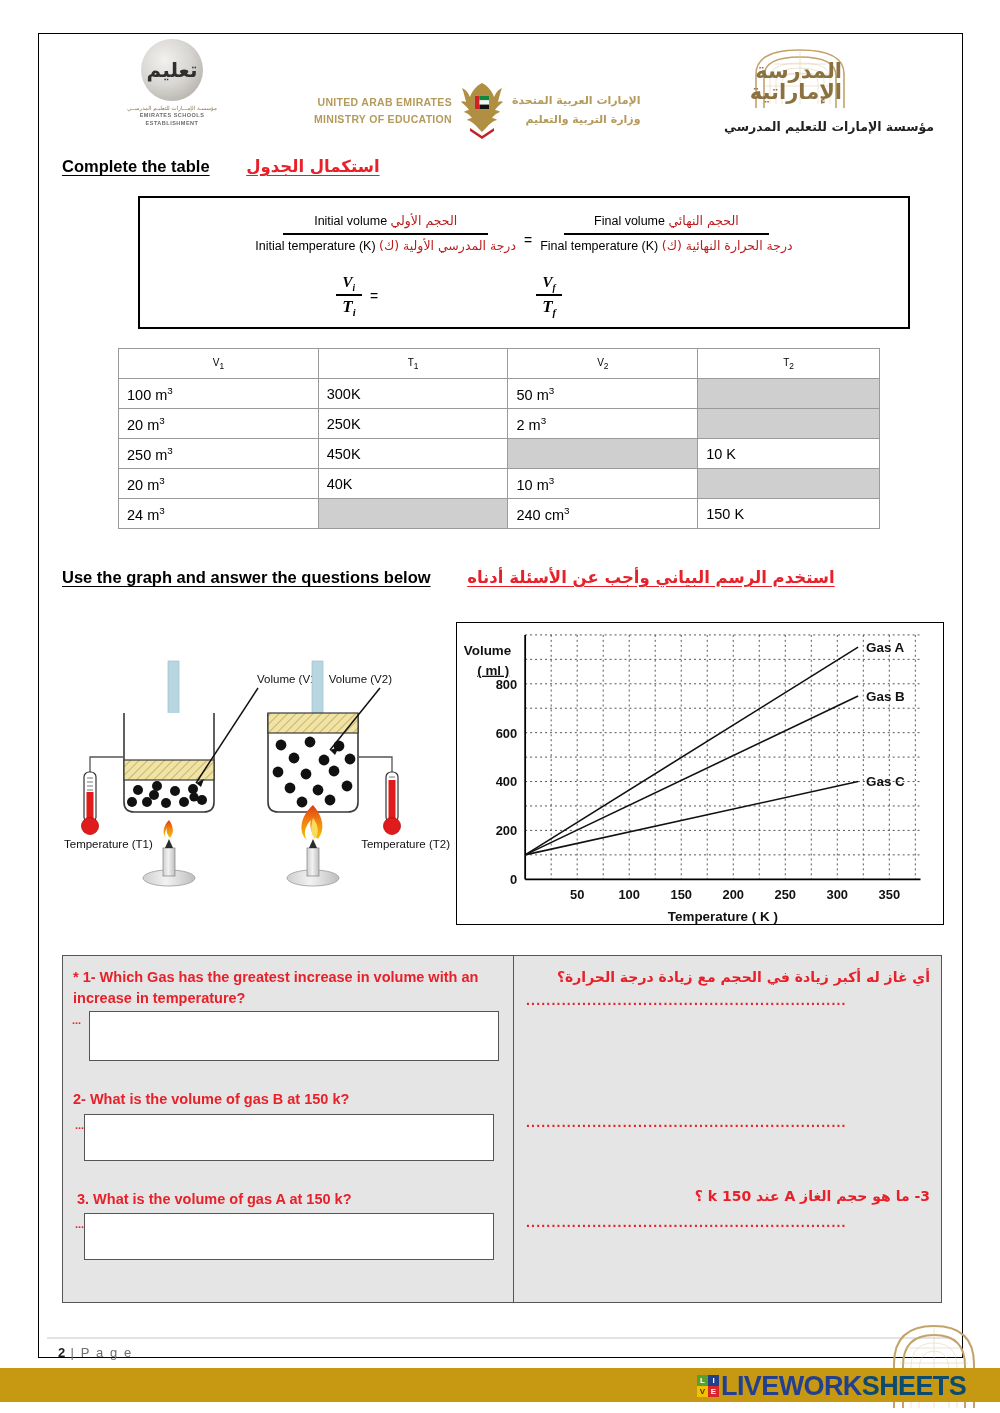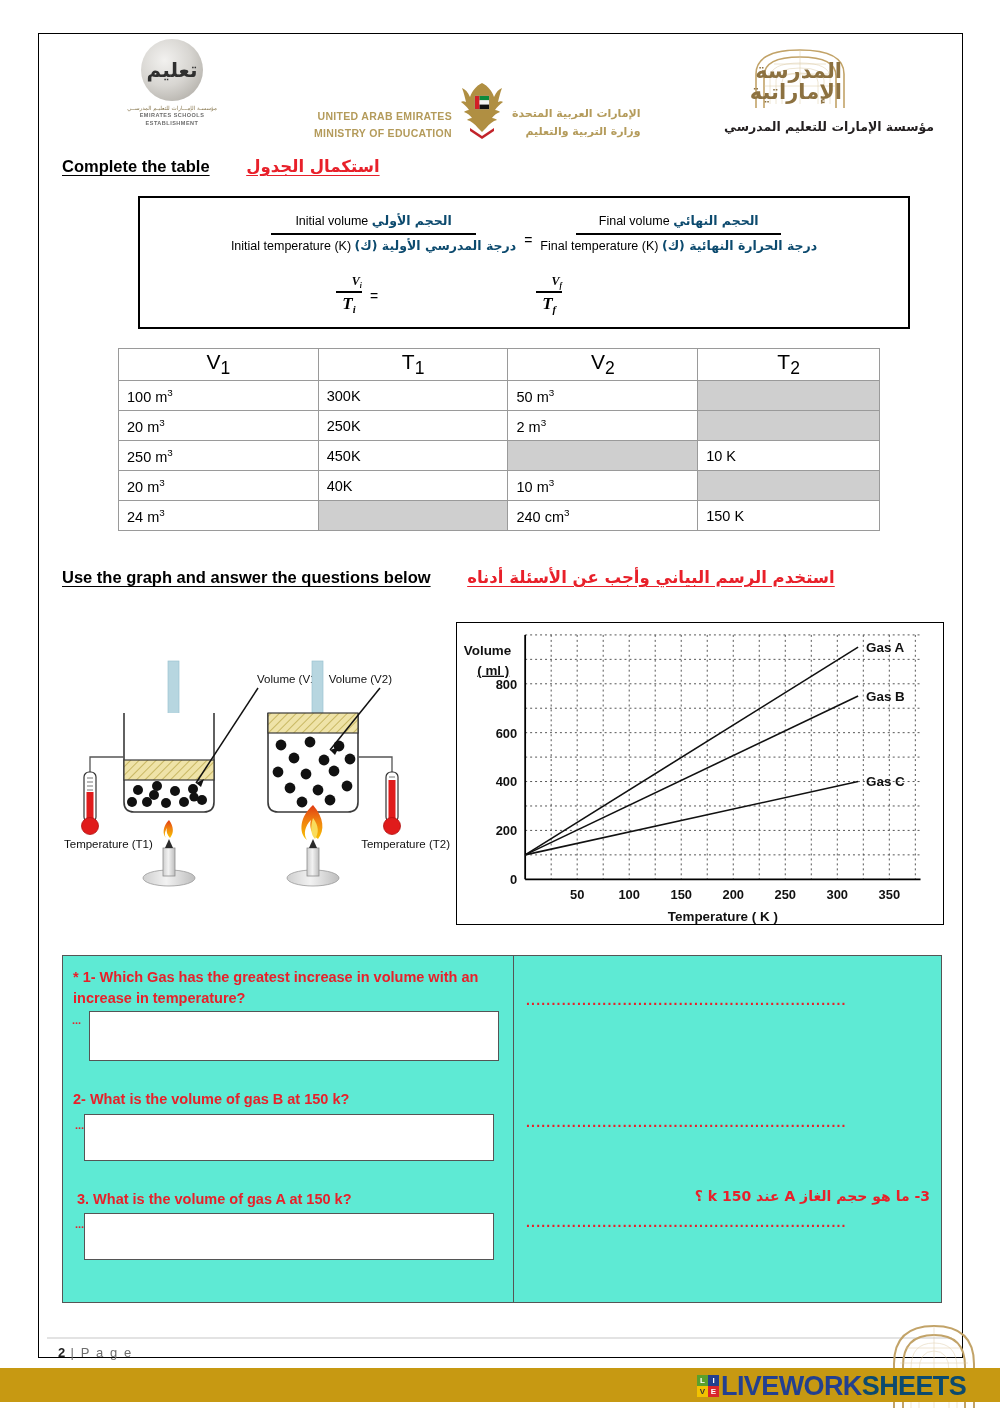--- a/index.html
+++ b/index.html
@@ -55,21 +55,21 @@
     margin-top: 4px; line-height: 1.35;
     font-family: "DejaVu Sans", sans-serif;
   }
   .ese-sub-en {
     font-size: 5.5px; color: #6b6b6b; letter-spacing: .5px;
     line-height: 1.4; font-weight: bold;
   }
 
   .moe-block {
     position: absolute; left: 275px; top: 46px;
-    display: flex; align-items: flex-end; gap: 8px;
+    display: flex; align-items: center; gap: 8px;
   }
   .moe-en {
     font-size: 10.5px; color: #b49b5b; font-weight: bold;
     text-align: right; line-height: 1.6; letter-spacing: .3px;
   }
   .moe-falcon {
     width: 44px; height: 62px; position: relative;
   }
   .moe-ar {
     font-size: 11px; color: #b49b5b; font-weight: bold;
@@ -124,52 +124,52 @@
     text-align: center;
   }
   .frac .num, .frac .den {
     font-size: 12.5px; white-space: nowrap; line-height: 1.5;
   }
   .frac .bar {
     border-top: 2.5px solid #000;
     margin: 2px auto;
   }
   .ar-red {
-    color: #0c4a6e; font-weight: bold;
+    color: #b91c1c; font-weight: normal;
     font-family: "DejaVu Sans", sans-serif;
     direction: rtl; display: inline-block;
   }
   .eqsign { font-size: 14px; padding: 0 8px; margin-top: 20px; }
 
   .frac2 {
     text-align: center; font-style: italic;
     font-family: "Liberation Serif", serif;
     font-weight: bold;
   }
-  .frac2 .num { font-size: 12px; text-align: right; }
+  .frac2 .num { font-size: 15px; }
   .frac2 .den { font-size: 17px; }
   .frac2 .bar { border-top: 2px solid #000; margin: 1px auto; width: 26px; }
   .sub { font-size: 0.62em; vertical-align: sub; }
 
   
   .data-table {
     position: absolute;
     left: 118px; top: 348px;
     width: 762px;
     border-collapse: collapse;
     font-size: 14.5px;
   }
   .data-table td, .data-table th {
     border: 1px solid #9a9a9a;
     height: 30px;
     padding: 1px 8px;
     font-weight: normal;
     color: #000;
   }
-  .data-table th { font-size: 21px; }
+  .data-table th { font-size: 10px; }
   .data-table td.shaded { background: #cfcfcf; }
   .data-table .c1 { width: 200px; }
   .data-table .c2 { width: 190px; }
   .data-table .c3 { width: 190px; }
   .data-table .c4 { width: 182px; }
   sup { font-size: .68em; }
 
   
   .beakers {
     position: absolute;
@@ -185,21 +185,21 @@
     border: 1.5px solid #000;
     background: #fff;
   }
 
   
   .qbox {
     position: absolute;
     left: 62px; top: 955px;
     width: 880px; height: 348px;
     border: 1px solid #555;
-    background: #5eead4;
+    background: #e5e5e5;
   }
   .qbox-split {
     position: absolute; left: 450px; top: 0;
     width: 1px; height: 100%;
     background: #555;
   }
   .q-left { position: absolute; left: 0; top: 0; width: 450px; height: 100%; }
   .q-right { position: absolute; left: 451px; top: 0; width: 428px; height: 100%; }
 
   .q-text {
@@ -623,20 +623,21 @@
       <input class="ans-field" style="left: 26px; top: 55px; width: 410px; height: 50px;" value="">
       <div class="q-text" style="left:10px; top:133px; width:424px;">2-  What is the volume of gas B at 150 k?</div>
       <div class="tiny-dots" style="left:12px; top:163px;">...</div>
       <input class="ans-field" style="left: 21px; top: 158px; width: 410px; height: 47px;" value="">
       <div class="q-text" style="left:14px; top:233px; width:424px;">3.  What is the volume of gas A at 150 k?</div>
       <div class="tiny-dots" style="left:12px; top:262px;">...</div>
       <input class="ans-field" style="left: 21px; top: 257px; width: 410px; height: 47px;" value="">
     </div>
 
     <div class="q-right">
+      <div class="q-ar" style="right:12px; top:11px; width:405px;">أي غاز له أكبر زيادة في الحجم مع زيادة درجة الحرارة؟</div>
       <div class="dotline" style="right:12px; top:36px; width:404px;">...............................................................</div>
       <div class="dotline" style="right:12px; top:158px; width:404px;">...............................................................</div>
       <div class="q-ar" style="right:12px; top:230px; width:405px;">3- ما هو حجم الغاز A عند 150 k  ؟</div>
       <div class="dotline" style="right:12px; top:258px; width:404px;">...............................................................</div>
     </div>
   </div>
 
   <div class="foot-rule"></div>
   <div class="page-num">
     <b>2</b>

